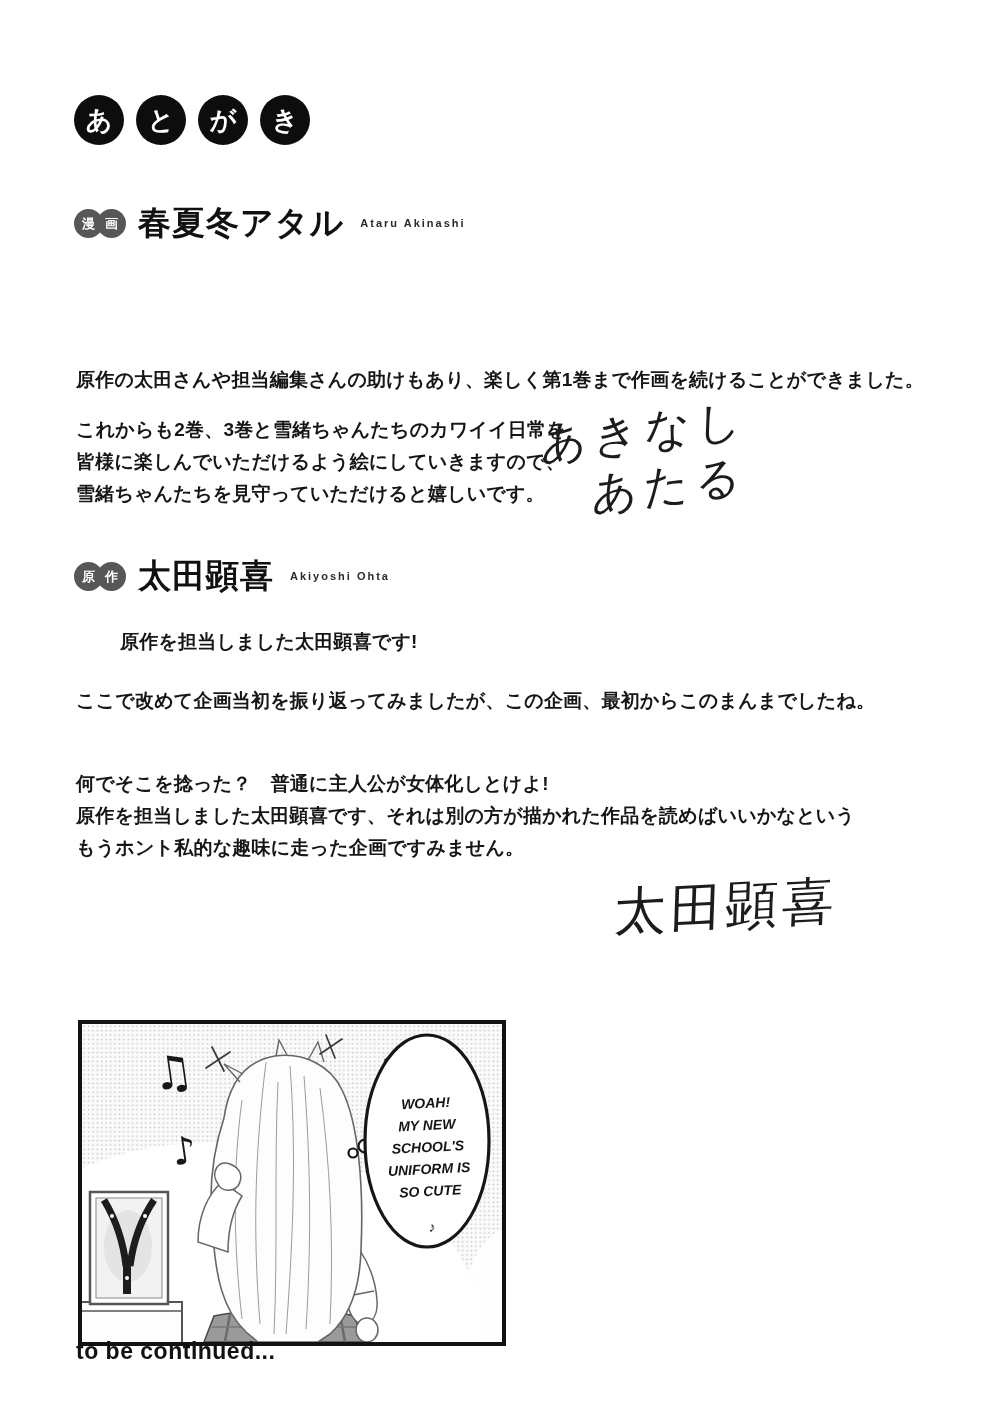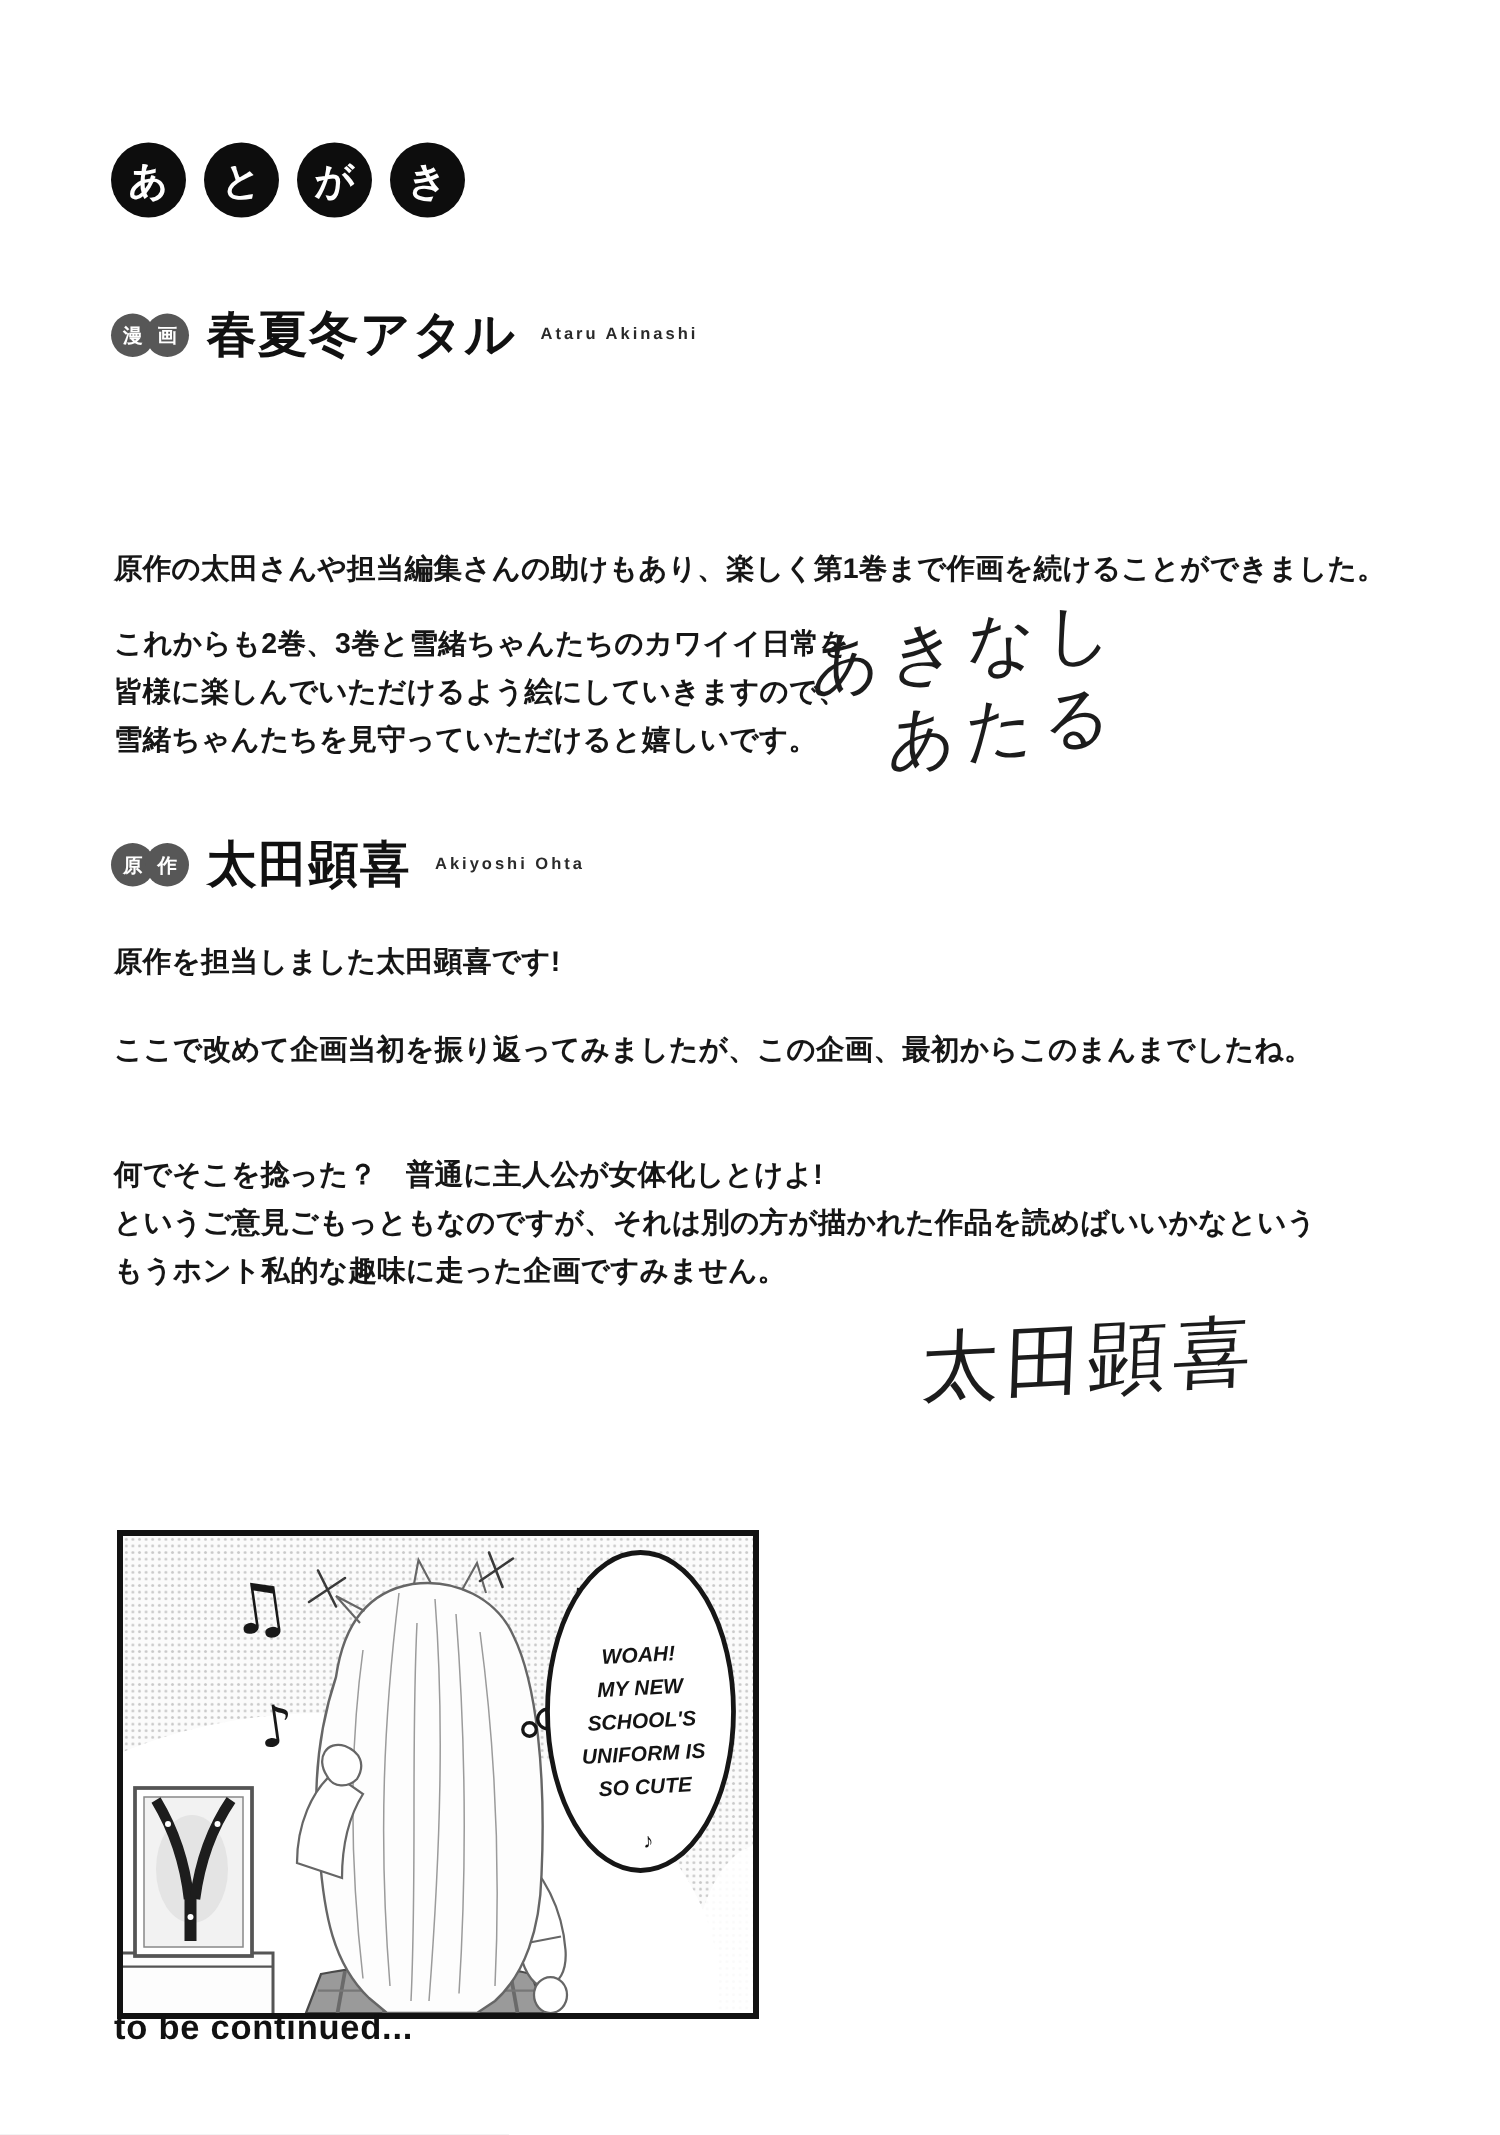--- a/index.html
+++ b/index.html
@@ -83,29 +83,29 @@
 
   <div class="sec-header" style="top:554px;">
     <div class="role-badge">
       <div class="bchar">原</div>
       <div class="bchar">作</div>
     </div>
     <div class="sec-name">太田顕喜</div>
     <div class="sec-romanized">Akiyoshi Ohta</div>
   </div>
 
-  <div class="para" style="top:626px;">
+  <div class="para" style="top:626px;margin-left:44px;">
     <div>原作を担当しました太田顕喜です!</div>
   </div>
   <div class="para" style="top:685px;">
     <div>ここで改めて企画当初を振り返ってみましたが、この企画、最初からこのまんまでしたね。</div>
   </div>
   <div class="para" style="top:768px;">
     <div>何でそこを捻った？　普通に主人公が女体化しとけよ!</div>
-    <div>というご意見ごもっともなのですが、それは別の方が描かれた作品を読めばいいかなという</div>
+    <div>原作を担当しました太田顕喜です、それは別の方が描かれた作品を読めばいいかなという</div>
     <div>もうホント私的な趣味に走った企画ですみません。</div>
   </div>
 
   <div class="signature sig-author">
     <div>太田顕喜</div>
   </div>
 
   <div class="panel">
     <svg viewBox="0 0 420 318">
       <defs>

